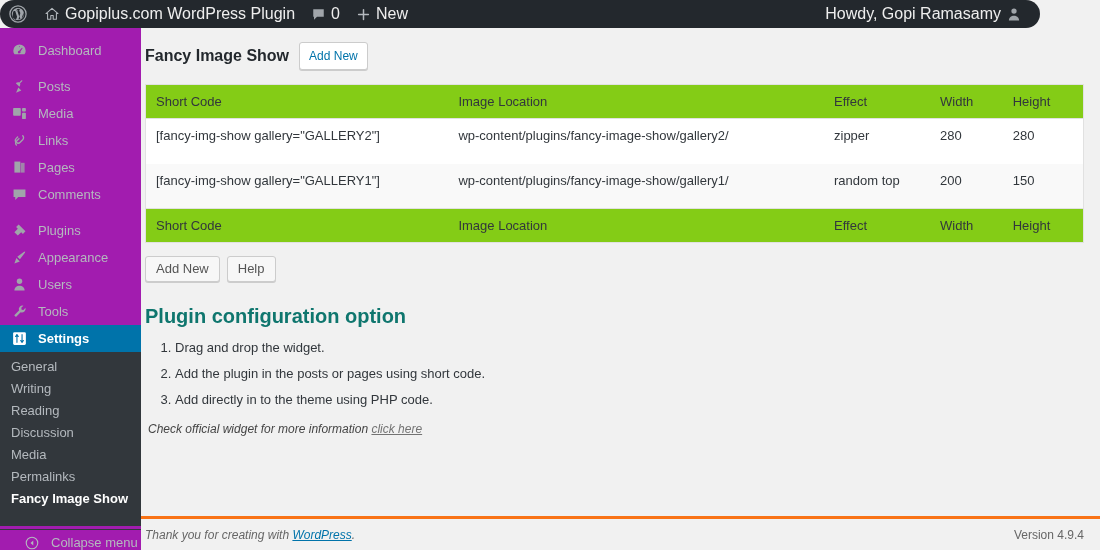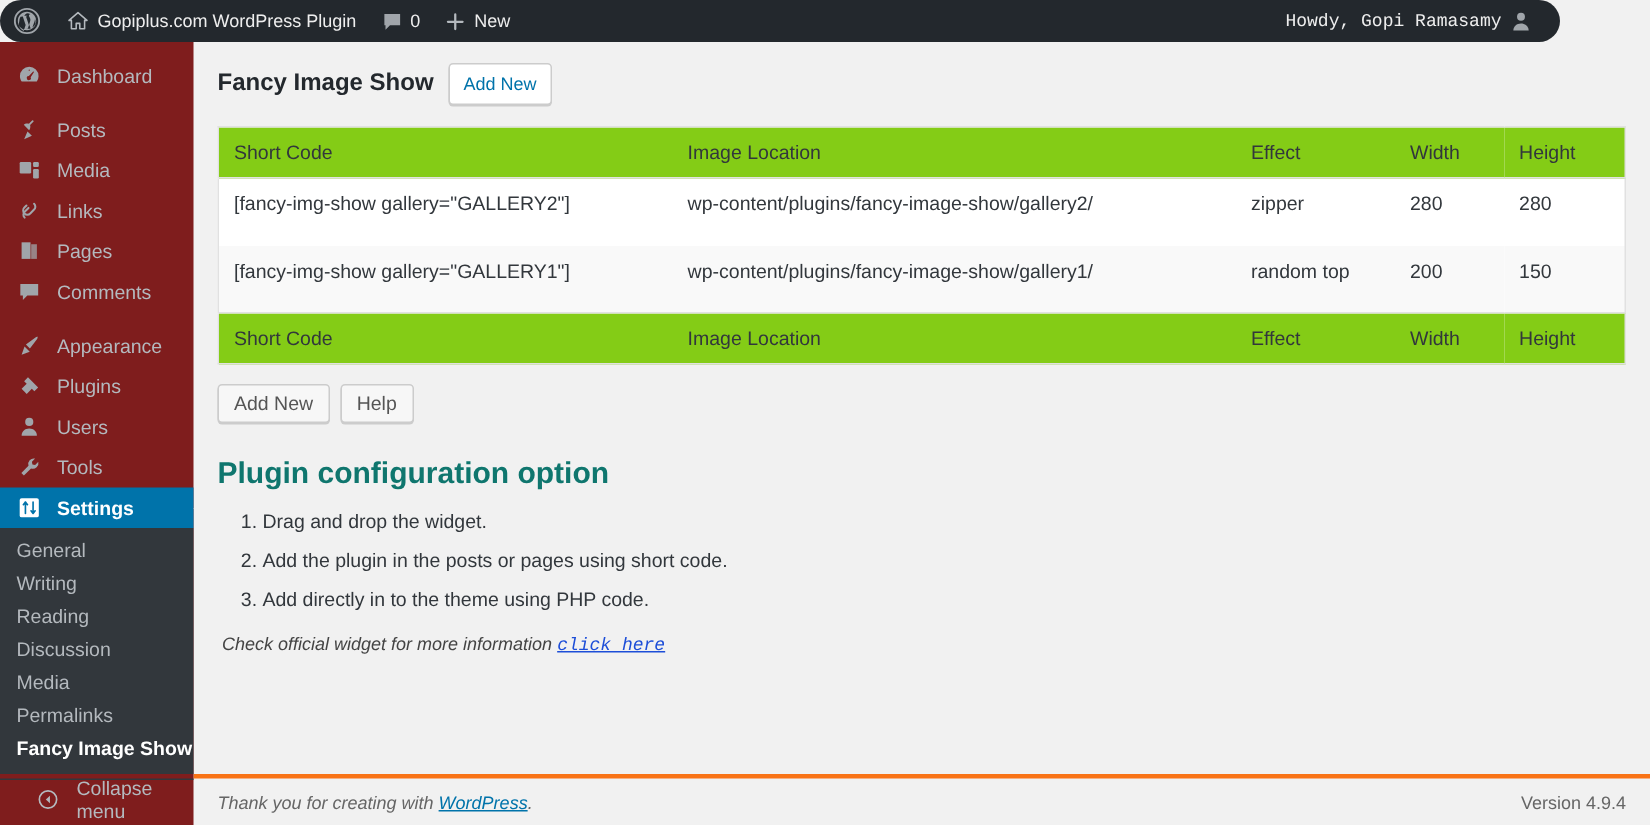--- a/index.html
+++ b/index.html
@@ -11,50 +11,49 @@
     font-family: "Liberation Sans", sans-serif;
     -webkit-font-smoothing: antialiased;
   }
 
   
   #adminbar {
     position: absolute; top: 0; left: 0;
     width: 1040px; height: 28px;
     background: #23282d;
     color: #eee;
-    font-size: 12px;
+    font-size: 16px;
     display: flex;
     align-items: center;
     z-index: 50;
     border-radius: 14px;
   }
   .ab-item {
     display: flex; align-items: center;
     height: 28px;
     padding: 0 8px;
     color: #eee;
     gap: 5px;
     white-space: nowrap;
   }
   .ab-item.logo { padding: 0 9px 0 9px; }
   #adminbar .ab-right {
     margin-left: auto;
     display: flex; 
     padding-right: 10px;
     gap: 7px;
-    font-family: Liberation Mono, monospace;
   }
   .ab-icon { display: inline-block; line-height: 0; }
   .ab-label { line-height: 28px; }
 
   
   #adminmenu {
     position: absolute; top: 28px; left: 0;
-    width: 129px; height: 522px;
-    background: #7f1d1d;
+    width: 141px; height: 522px;
+    background: #a21caf;
     font-size: 13px;
     z-index: 40;
   }
   .menu-sep { height: 9px; }
   .menu-item {
     position: relative;
     display: flex; align-items: center;
     height: 27px;
     padding-left: 9px;
     color: #b4b9be;
@@ -73,21 +72,21 @@
   }
   .menu-item.current .mi-ico { color: #fff; }
   .menu-item.current .arrow {
     position: absolute; right: -8px; top: 50%;
     margin-top: -8px;
     width: 0; height: 0;
     border-top: 8px solid transparent;
     border-bottom: 8px solid transparent;
     border-right: 8px solid #f1f1f1;
   }
-  .submenu { background: #32373c; padding: 4px 0 6px 0; }
+  .submenu { background: #32373c; padding: 4px 0 16px 0; }
   .submenu-item {
     display: block;
     height: 22px; line-height: 22px;
     padding-left: 11px;
     color: #b4b9be;
     font-size: 13px;
   }
   .submenu-item.current { color: #fff; font-weight: bold; }
   .collapse {
     display: flex; align-items: center;
@@ -204,21 +203,21 @@
     color: #32373c;
     line-height: 21px;
   }
   ol.config-list li { margin-bottom: 5px; }
   p.note {
     font-style: italic;
     font-size: 12px;
     color: #444;
     margin: 12px 0 0 3px;
   }
-  p.note a { color: #1d4ed8; font-family: Liberation Mono, monospace; }
+  p.note a { color: #737373; }
 
   
   #wpfooter {
     position: absolute;
     left: 129px; bottom: 0;
     width: 971px; height: 34px;
     padding: 0 16px;
     display: flex; align-items: center;
     border-top: 3px solid #f97316;
     background: #f1f1f1;
@@ -342,33 +341,33 @@
         </svg>
     </span>
     <span>Comments</span>
   </div>
 
   <div class="menu-sep"></div>
 
   <div class="menu-item">
     <span class="mi-ico">
       <svg width="17" height="17" viewBox="0 0 20 20">
+          <path d="M9 3 6 6l2 2-4 4 4 4 4-4 2 2 3-3L9 3z" fill="currentColor"></path>
+        </svg>
+    </span>
+    <span>Plugins</span>
+  </div>
+
+  <div class="menu-item">
+    <span class="mi-ico">
+      <svg width="17" height="17" viewBox="0 0 20 20">
           <path d="M17 3.3c-.6-.6-1.4-.3-2.4.4L7.4 9.1l3.1 3.1 5.4-7.2c.7-1 1.1-1.5.1-1.7zM6.3 10.6 4 17l6.4-2.3-4.1-4.1z" fill="currentColor"></path>
         </svg>
     </span>
     <span>Appearance</span>
-  </div>
-
-  <div class="menu-item">
-    <span class="mi-ico">
-      <svg width="17" height="17" viewBox="0 0 20 20">
-          <path d="M9 3 6 6l2 2-4 4 4 4 4-4 2 2 3-3L9 3z" fill="currentColor"></path>
-        </svg>
-    </span>
-    <span>Plugins</span>
   </div>
 
   <div class="menu-item">
     <span class="mi-ico">
       <svg width="17" height="17" viewBox="0 0 20 20">
           <circle cx="10" cy="6.2" r="3.2" fill="currentColor"></circle>
           <path d="M4 17c0-3.4 2.7-5.6 6-5.6s6 2.2 6 5.6" fill="currentColor"></path>
         </svg>
     </span>
     <span>Users</span>

